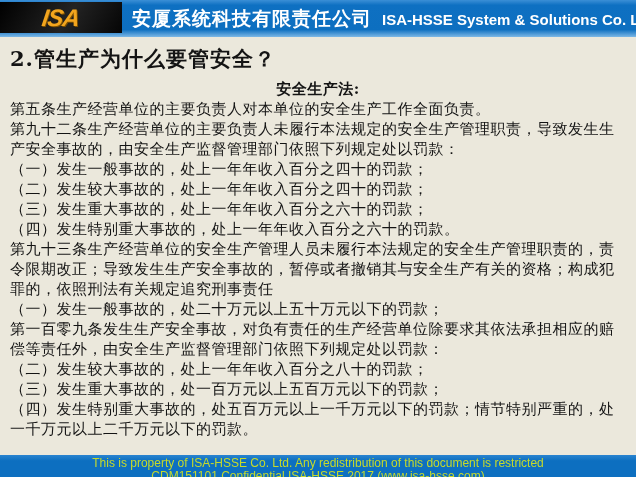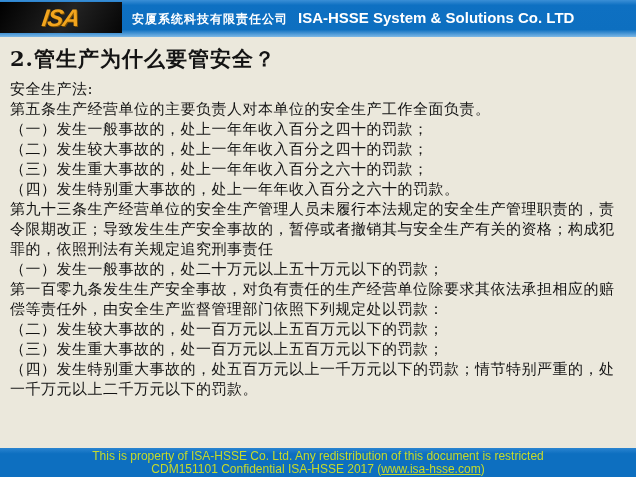--- a/index.html
+++ b/index.html
@@ -31,39 +31,39 @@
     transform:skewX(-8deg);
     text-shadow:1px 1px 0 #7a4e00;
   }
   .company{
     margin-left:132px;
     display:flex;align-items:baseline;gap:10px;
     white-space:nowrap;
     font-family:"Liberation Sans", sans-serif;
     color:#fff;font-weight:bold;
   }
-  .company-cn{font-size:12px;letter-spacing:1px;}
+  .company-cn{font-size:19px;letter-spacing:1px;}
   .company-en{font-size:15px;letter-spacing:0;}
   
   .body{
     flex:1 1 auto;
     padding:5px 10px 16px 10px;
     color:#141414;
   }
   .title{
     font-size:21px;font-weight:bold;
     margin:3px 0 6px 0;
     letter-spacing:1px;
   }
   .para{
     font-size:15px;line-height:20px;
     margin:0;
     letter-spacing:.5px;
   }
-  .para.bold{font-weight:normal;}
+  .para.bold{font-weight:bold;text-align:center;}
   
   .footbar{
     flex:0 0 29px;
     background:linear-gradient(180deg,#2a84d0 0%,#0d6fc0 20%,#0d6fc0 100%);
     font-family:"Liberation Sans", sans-serif;
     font-size:12px;line-height:13px;
     color:#c6da2b;
     text-align:center;
     padding-top:2px;
     box-sizing:border-box;
@@ -84,28 +84,29 @@
     <div class="company">
       <span class="company-cn">安厦系统科技有限责任公司</span>
       <span class="company-en">ISA-HSSE  System &amp; Solutions Co. LTD</span>
     </div>
   </header>
 
   <main class="body">
     <h1 class="title">2.管生产为什么要管安全？</h1>
     <p class="para bold">安全生产法:</p>
     <p class="para">第五条生产经营单位的主要负责人对本单位的安全生产工作全面负责。</p>
+    <p class="para">第九十二条生产经营单位的主要负责人未履行本法规定的安全生产管理职责，导致发生生产安全事故的，由安全生产监督管理部门依照下列规定处以罚款：</p>
     <p class="para">（一）发生一般事故的，处上一年年收入百分之四十的罚款；</p>
     <p class="para">（二）发生较大事故的，处上一年年收入百分之四十的罚款；</p>
     <p class="para">（三）发生重大事故的，处上一年年收入百分之六十的罚款；</p>
     <p class="para">（四）发生特别重大事故的，处上一年年收入百分之六十的罚款。</p>
     <p class="para">第九十三条生产经营单位的安全生产管理人员未履行本法规定的安全生产管理职责的，责令限期改正；导致发生生产安全事故的，暂停或者撤销其与安全生产有关的资格；构成犯罪的，依照刑法有关规定追究刑事责任</p>
     <p class="para">（一）发生一般事故的，处二十万元以上五十万元以下的罚款；</p>
     <p class="para">第一百零九条发生生产安全事故，对负有责任的生产经营单位除要求其依法承担相应的赔偿等责任外，由安全生产监督管理部门依照下列规定处以罚款：</p>
-    <p class="para">（二）发生较大事故的，处一百万元以上五百万元以下的罚款；</p>
+    <p class="para">（二）发生较大事故的，处上一年年收入百分之八十的罚款；</p>
     <p class="para">（三）发生重大事故的，处一百万元以上五百万元以下的罚款；</p>
     <p class="para">（四）发生特别重大事故的，处五百万元以上一千万元以下的罚款；情节特别严重的，处一千万元以上二千万元以下的罚款。</p>
   </main>
 
   <footer class="footbar">
     <div>This is property of ISA-HSSE Co. Ltd. Any redistribution of this document is restricted</div>
     <div><span>CDM151101 Confidential   ISA-HSSE 2017  (</span><a class="link">www.isa-hsse.com</a><span>)</span></div>
   </footer>
 
 </div>

